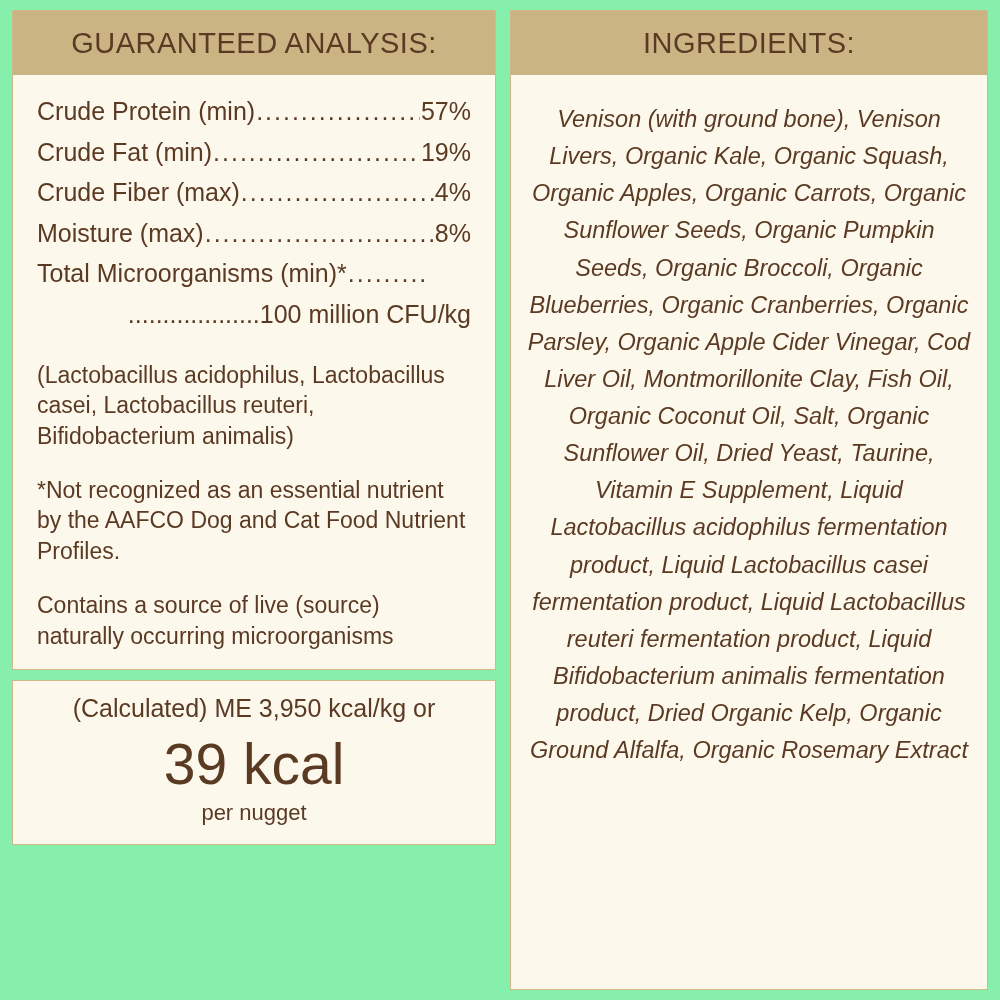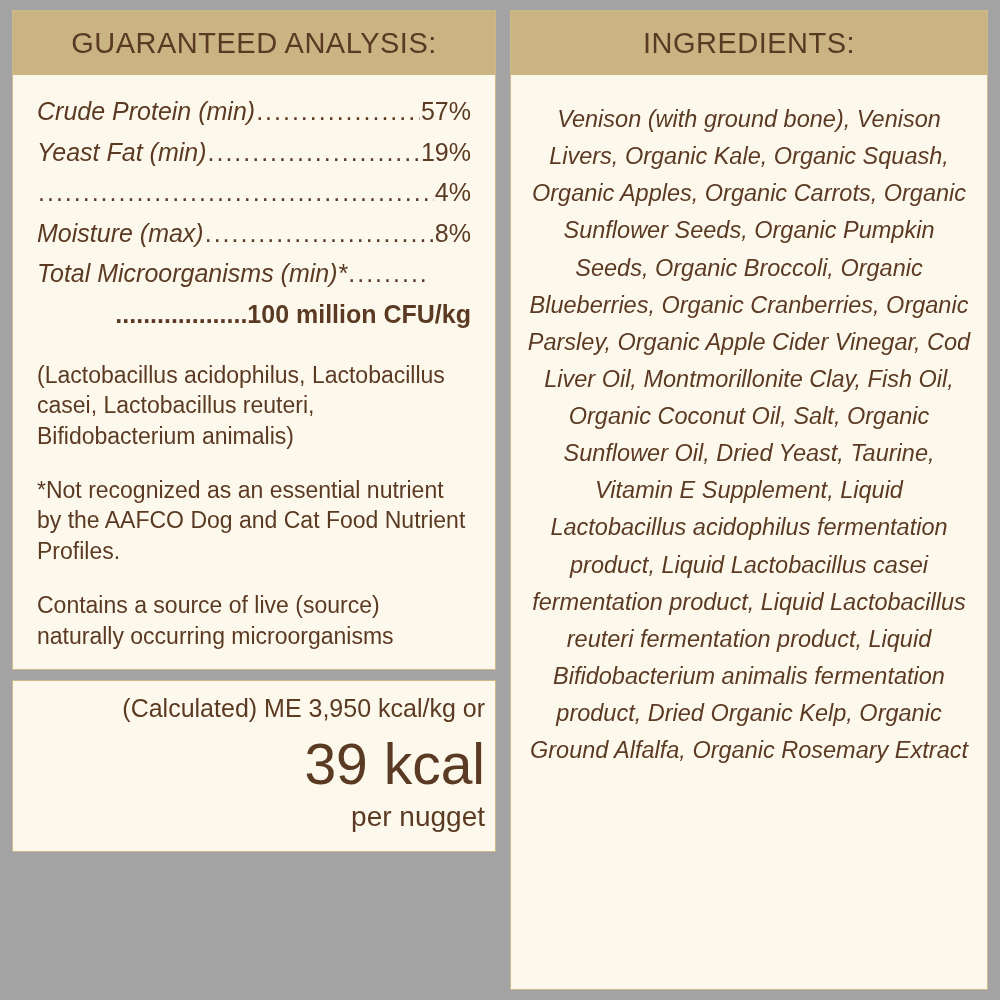--- a/index.html
+++ b/index.html
@@ -11,21 +11,21 @@
     height: 1000px;
     background: #fdf9ed;
     font-family: "Liberation Sans", sans-serif;
     color: #5b3a23;
     overflow: hidden;
   }
   .page {
     position: relative;
     width: 1000px;
     height: 1000px;
-    background: #a3a3a3;
+    background: #86efac;
     box-sizing: border-box;
     padding: 10px 12px 10px 12px;
     display: flex;
     gap: 14px;
   }
   .col-left {
     width: 484px;
     display: flex;
     flex-direction: column;
     gap: 10px;
@@ -67,64 +67,62 @@
     line-height: 1.62;
     white-space: nowrap;
   }
   .ga-row {
     display: flex;
     align-items: baseline;
     width: 100%;
   }
   .ga-label {
     flex: 0 0 auto;
-    font-style: italic;
   }
   .ga-dots {
     flex: 1 1 auto;
     overflow: hidden;
     white-space: nowrap;
     letter-spacing: 2px;
     margin: 0 1px;
   }
   .ga-val {
     flex: 0 0 auto;
     text-align: right;
   }
   .ga-cont {
     text-align: right;
     font-size: 25px;
     line-height: 1.62;
     padding-left: 18px;
-    font-weight: bold;
   }
   .para {
     font-size: 23px;
     line-height: 1.32;
     margin: 24px 0 0 0;
   }
   .para.first {
     margin-top: 26px;
   }
   
   .cal-body {
     padding: 12px 10px 18px 10px;
-    text-align: right;
+    text-align: center;
   }
   .cal-line1 {
     font-size: 25px;
     line-height: 1.25;
   }
   .cal-big {
     font-size: 57px;
     line-height: 1.15;
     margin-top: 8px;
   }
   .cal-sub {
-    font-size: 28px;
+    font-size: 22px;
     line-height: 1.2;
     margin-top: 2px;
   }
   
   .ing-body {
     padding: 26px 16px 18px 16px;
     text-align: center;
   }
   .ing-text {
     font-size: 23.5px;
@@ -147,27 +145,28 @@
         <ul class="ga-list">
           <li>
             <span class="ga-row">
               <span class="ga-label">Crude Protein (min)</span>
               <span class="ga-dots">.............................................</span>
               <span class="ga-val">57%</span>
             </span>
           </li>
           <li>
             <span class="ga-row">
-              <span class="ga-label">Yeast Fat (min)</span>
+              <span class="ga-label">Crude Fat (min)</span>
               <span class="ga-dots">.............................................</span>
               <span class="ga-val">19%</span>
             </span>
           </li>
           <li>
             <span class="ga-row">
+              <span class="ga-label">Crude Fiber (max)</span>
               <span class="ga-dots">.............................................</span>
               <span class="ga-val">4%</span>
             </span>
           </li>
           <li>
             <span class="ga-row">
               <span class="ga-label">Moisture (max)</span>
               <span class="ga-dots">.............................................</span>
               <span class="ga-val">8%</span>
             </span>

